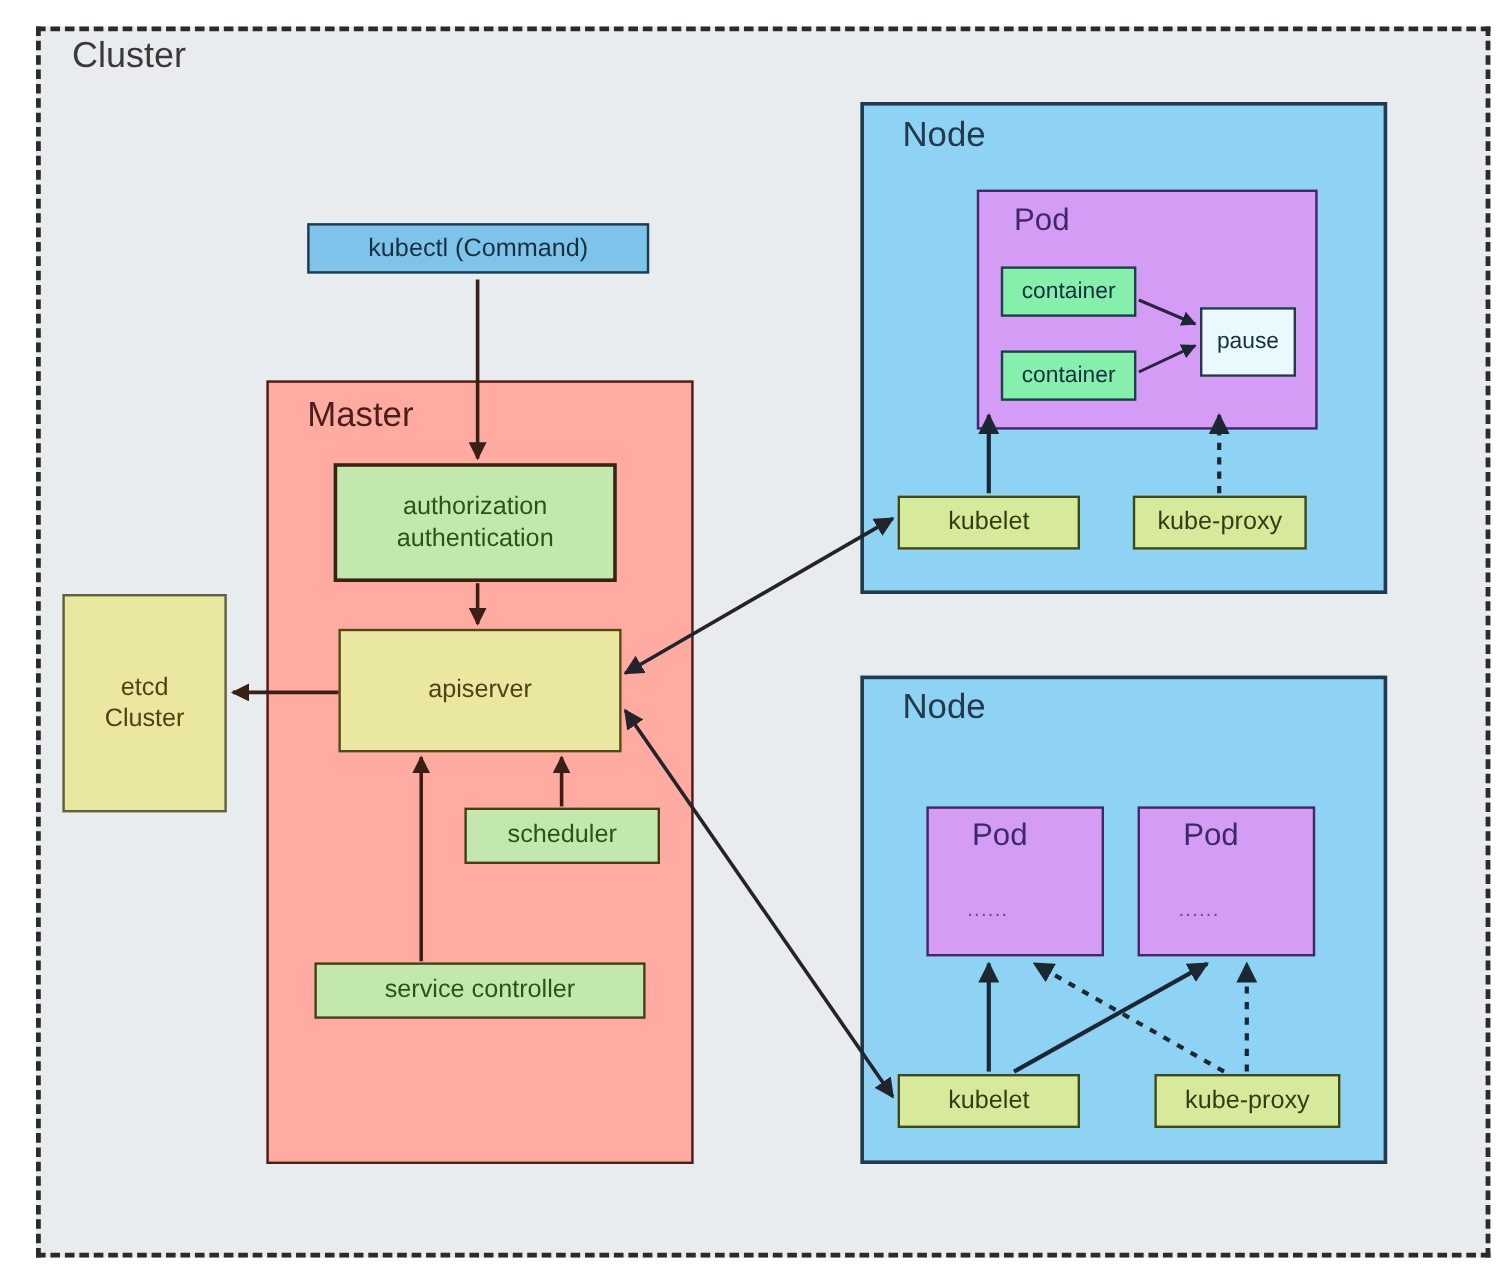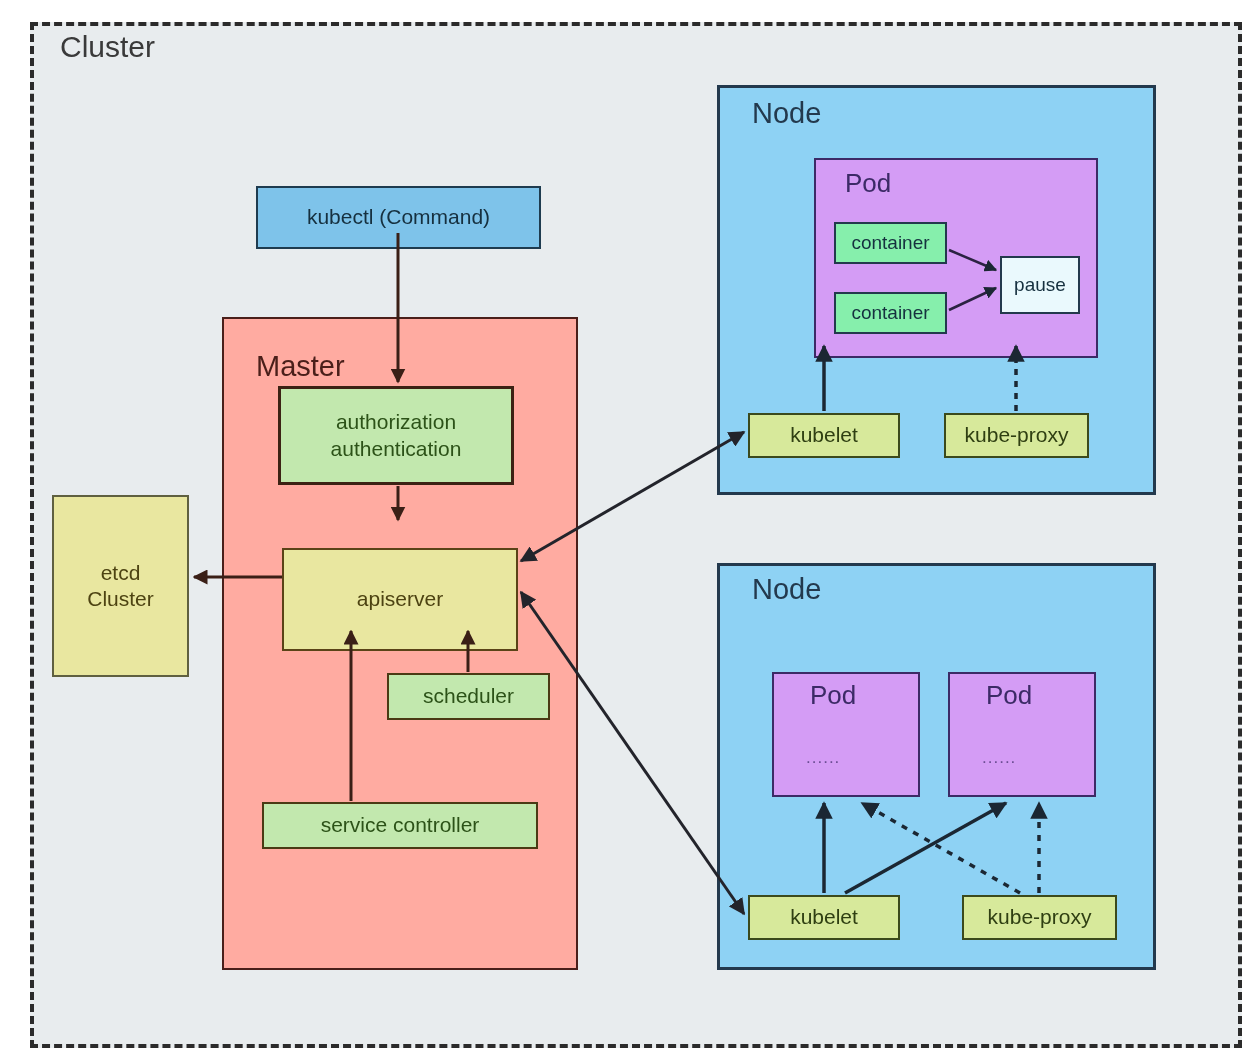--- a/index.html
+++ b/index.html
@@ -46,21 +46,21 @@
   }
 
   
   #master-region{
     left:222px; top:317px;
     width:356px; height:653px;
     background:#ffaba1;
     border:2px solid #4a1f1a;
   }
   #master-label{
-    left:256px; top:350px;
+    left:256px; top:330px;
     font-size:29px;
     color:#4a1f1a;
     text-align:center;
   }
 
   
   .node-region{
     background:#8ed2f4;
     border:3px solid #23394d;
   }
@@ -93,33 +93,33 @@
     position:absolute;
     font-size:17px;
     letter-spacing:1px;
     color:#6b4d93;
   }
   #pod2a-dots{ left:806px; top:748px; }
   #pod2b-dots{ left:982px; top:748px; }
 
   
   #kubectl-box{
-    left:256px; top:186px; width:285px; height:63px;
+    left:256px; top:186px; width:285px; height:42px;
     background:#7ec3ea; border:2px solid #1e3b4f;
     font-size:21px; color:#16303f;
   }
   #authz-box{
     left:278px; top:386px; width:236px; height:99px;
     background:#c2e8ae; border:3px solid #3c2214;
     font-size:21px; color:#2c5218;
   }
   #apiserver-box{
     left:282px; top:524px; width:236px; height:103px;
     background:#e9e7a0; border:2px solid #5a4317;
-    font-size:21px; color:#4d4312;margin-top:24px;
+    font-size:21px; color:#4d4312;
   }
   #etcd-box{
     left:52px; top:495px; width:137px; height:182px;
     background:#e9e7a0; border:2px solid #5f6040;
     font-size:21px; color:#4d4312;
   }
   #scheduler-box{
     left:387px; top:673px; width:163px; height:47px;
     background:#c2e8ae; border:2px solid #4a3a14;
     font-size:21px; color:#2c5218;

